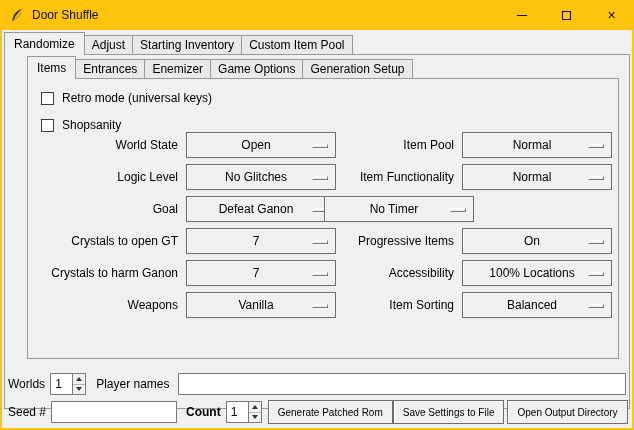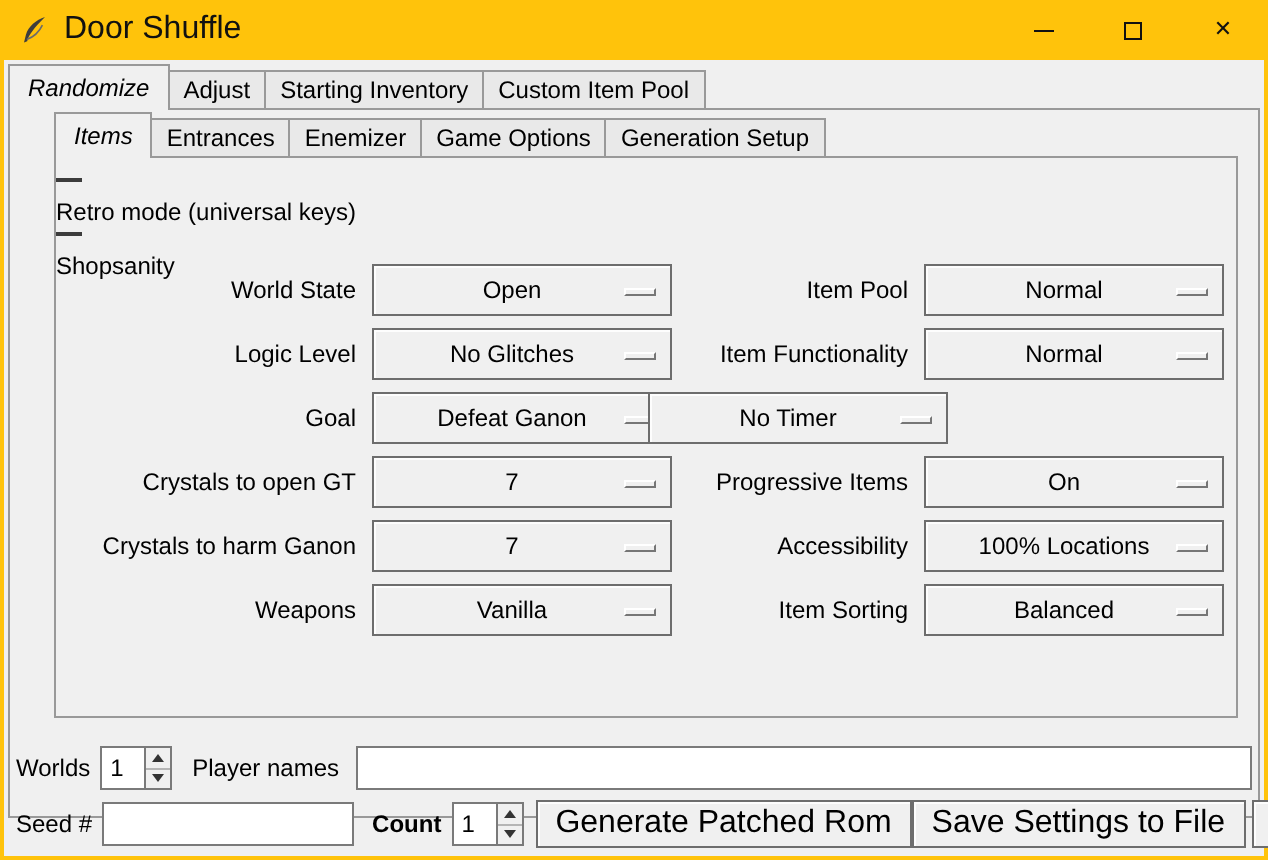--- a/index.html
+++ b/index.html
@@ -4,44 +4,44 @@
 <style>
   * { margin:0; padding:0; box-sizing:border-box; }
   html,body { width:634px; height:430px; }
   body { font-family:"Liberation Sans", sans-serif; font-size:12px; color:#000; background:#fff; }
 
   .window { position:relative; width:634px; height:430px; background:#FFC30B; overflow:hidden; }
 
   
   .titlebar { position:absolute; top:0; left:0; right:0; height:30px; display:flex; align-items:center; background:#FFC30B; }
   .app-icon { margin-left:9px; width:16px; height:16px; display:inline-block; }
-  .title { margin-left:7px; font-size:16px; color:#111; }
+  .title { margin-left:7px; font-size:12px; color:#111; }
   .controls { margin-left:auto; display:flex; height:100%; }
   .ctrl { width:45px; height:100%; display:flex; align-items:center; justify-content:center; cursor:default; }
   .min-glyph { width:10px; height:1px; background:#111; display:inline-block; }
   .max-glyph { width:9px; height:9px; border:1px solid #111; display:inline-block; }
   .close-glyph { font-size:11px; color:#111; line-height:1; }
 
   
   .wbody { position:absolute; top:30px; left:2px; width:630px; height:398px; background:#f0f0f0; }
 
   
   .tabs { display:flex; align-items:flex-end; position:absolute; }
   .tabs-outer { top:2px; left:2px; height:22px; z-index:4; }
   .tab { height:19px; display:flex; align-items:center; padding:0 7px; background:#e9e9e9; border:1px solid #999; border-bottom:none; white-space:nowrap; }
   .tab + .tab { margin-left:-1px; }
-  .tab.active { height:23px; background:#f0f0f0; position:relative; z-index:5; margin-bottom:-1px; padding:0 9px;font-style:italic; }
+  .tab.active { height:23px; background:#f0f0f0; position:relative; z-index:5; margin-bottom:-1px; padding:0 9px; }
 
   .pane-outer { position:absolute; top:24px; left:2px; width:626px; height:355px; border:1px solid #999; background:#f0f0f0; }
 
   .tabs-inner { top:2px; left:22px; height:21px; z-index:3; }
   .pane-inner { position:absolute; top:23px; left:22px; width:592px; height:281px; border:1px solid #999; background:#f0f0f0; }
 
   
-  .check-row { position:absolute; left:0; display:flex; align-items:flex-start; gap:8px; height:16px;flex-direction:column; }
+  .check-row { position:absolute; left:13px; display:flex; align-items:flex-end; gap:8px; height:16px; }
   .checkbox { width:13px; height:13px; background:#fff; border:1px solid #3c3c3c; display:inline-block; }
   .check-label { font-size:12px; }
 
   
   .form-col { position:absolute; top:53px; }
   .col-left { left:8px; width:300px; }
   .col-right { left:296px; width:288px; }
   .form-row { display:flex; align-items:center; height:26px; margin-bottom:6px; }
   .form-label { flex:1; text-align:right; padding-right:8px; white-space:nowrap; font-size:12px; }
   .dropdown { position:relative; flex:0 0 150px; width:150px; height:26px; background:#f0f0f0; border:1px solid #6d6d6d; box-shadow:inset 1px 1px 0 #fdfdfd; display:flex; align-items:center; justify-content:center; cursor:default; }
@@ -59,21 +59,21 @@
   .spacer { flex:1; }
 
   .spin { display:flex; height:22px; }
   .spin-value { width:22px; background:#fff; border:1px solid #7a7a7a; border-right:none; font-size:12px; line-height:20px; padding-left:4px; }
   .spin-btns { display:flex; flex-direction:column; width:14px; border:1px solid #7a7a7a; }
   .spin-btn { flex:1; background:#f0f0f0; display:flex; align-items:center; justify-content:center; }
   .spin-btn + .spin-btn { border-top:1px solid #b5b5b5; }
   .arr-up { width:0; height:0; border-left:3px solid transparent; border-right:3px solid transparent; border-bottom:4px solid #333; }
   .arr-down { width:0; height:0; border-left:3px solid transparent; border-right:3px solid transparent; border-top:4px solid #333; }
 
-  .btn { height:24px; padding:0 9px; background:#f0f0f0; border:1px solid #6d6d6d; box-shadow:inset 1px 1px 0 #fdfdfd; display:flex; align-items:center; white-space:nowrap; font-size:16px; cursor:default; }
+  .btn { height:24px; padding:0 9px; background:#f0f0f0; border:1px solid #6d6d6d; box-shadow:inset 1px 1px 0 #fdfdfd; display:flex; align-items:center; white-space:nowrap; font-size:10px; cursor:default; }
   .ml6 { margin-left:6px; }
   .ml3 { margin-left:3px; }
   .mr5 { margin-right:5px; }
   .mlr { margin:0 8px 0 10px; }
   .cnt { margin-left:9px; margin-right:5px;font-weight:bold; }
 </style>
 </head>
 <body>
 
 <div class="window">

